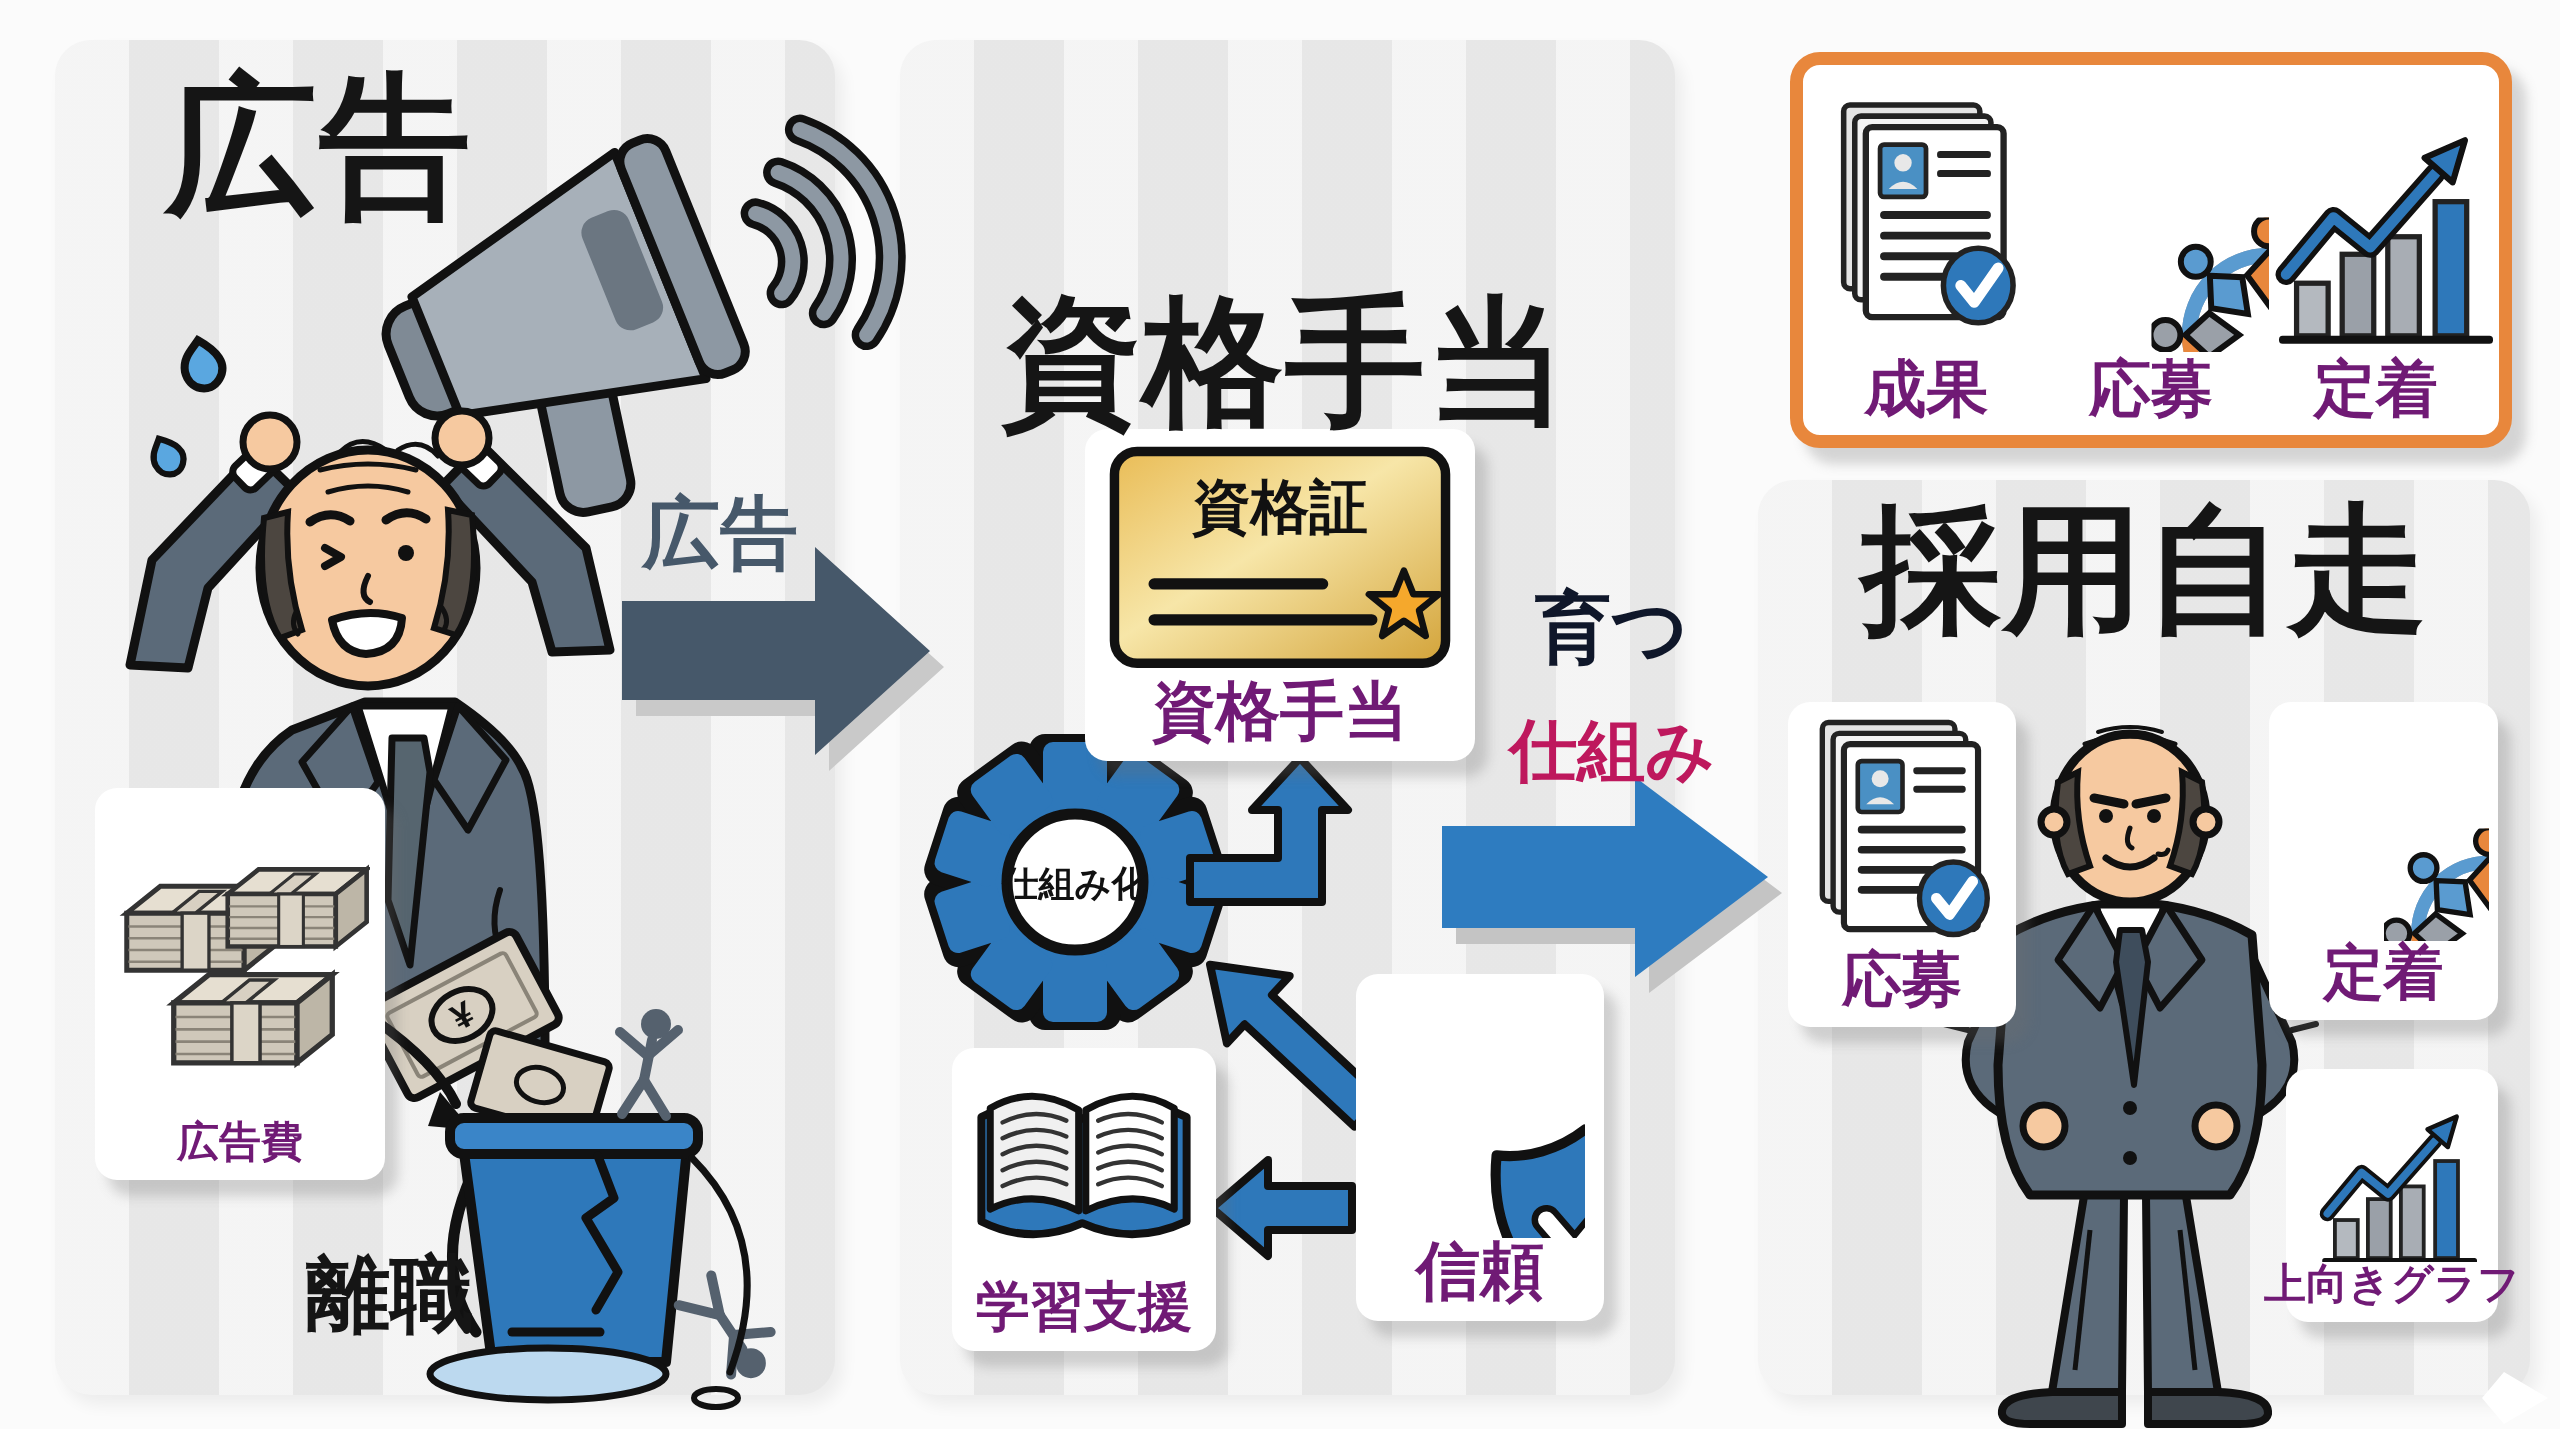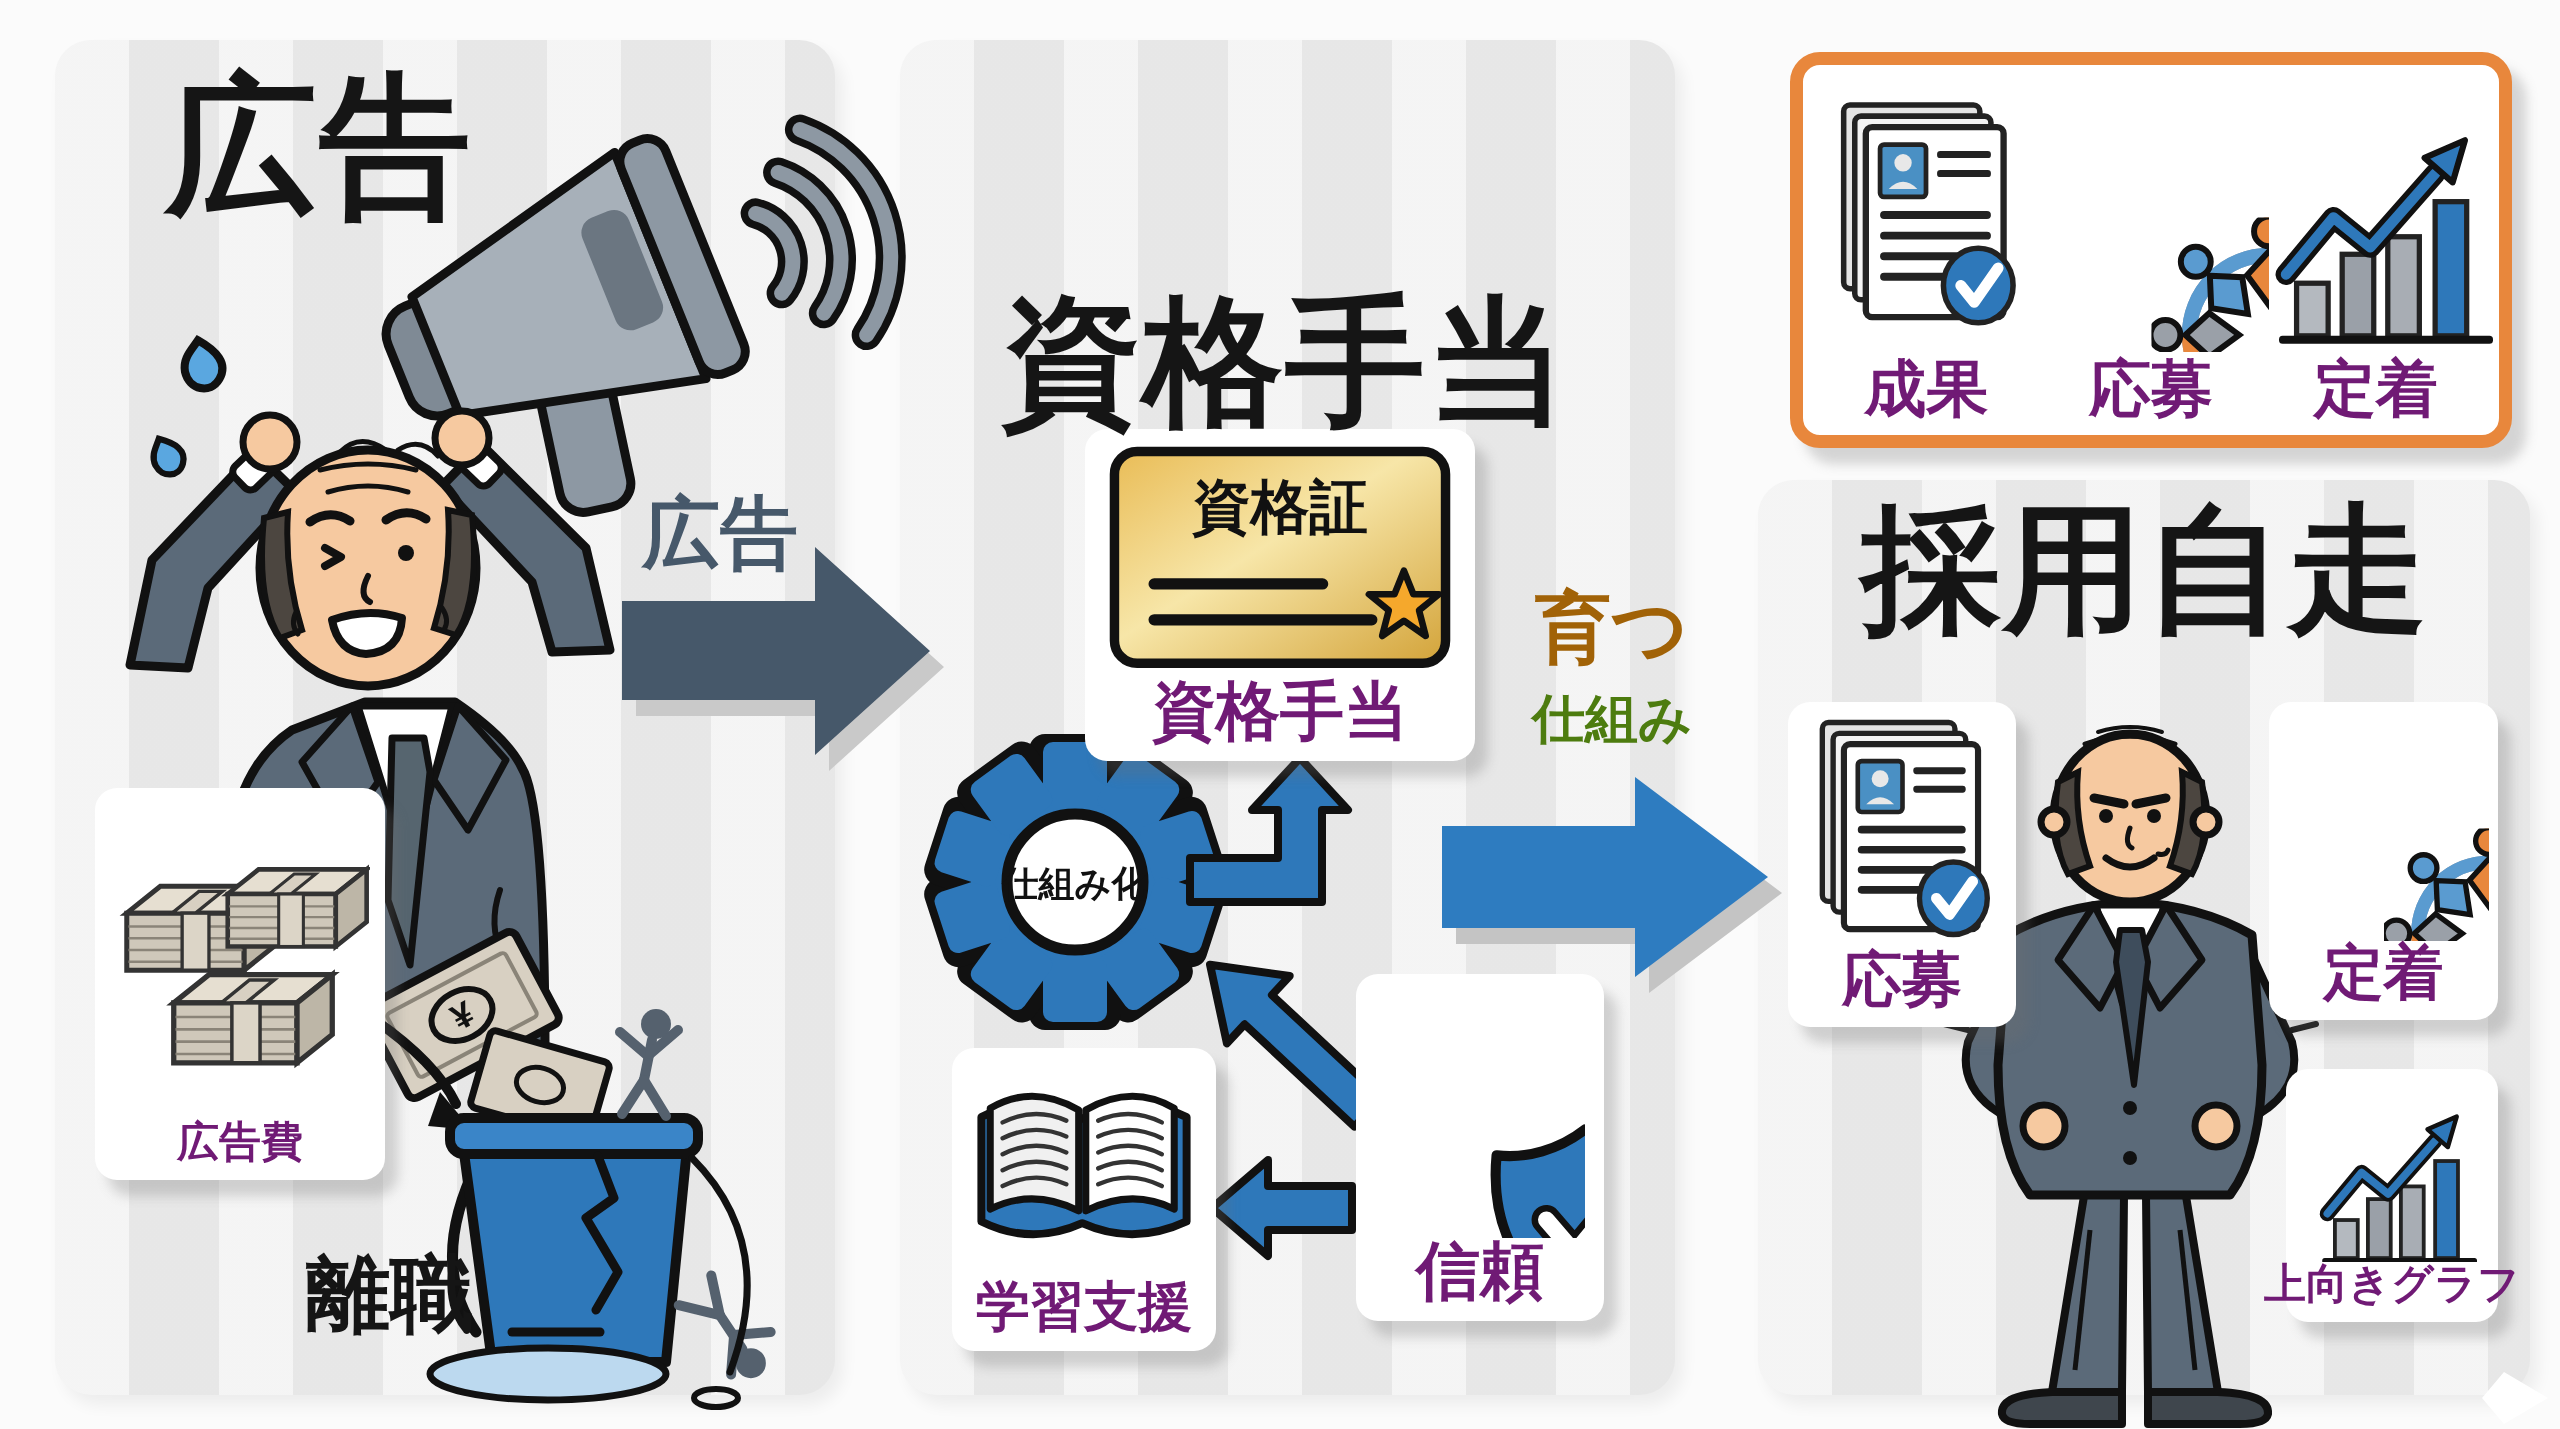--- a/index.html
+++ b/index.html
@@ -23,22 +23,22 @@
   #scene{position:absolute;left:0;top:0;width:2560px;height:1429px;pointer-events:none;}
   .title{
     position:absolute;font-weight:900;line-height:1;letter-spacing:2px;color:#151515;
     text-align:center;white-space:nowrap;
   }
   #title-ad   {left:165px; top:70px;  font-size:152px;text-align:left;}
   #title-mid  {left:985px; top:292px; width:600px;font-size:140px;}
   #title-right{left:1860px;top:500px; width:570px;font-size:140px;}
   .flow-label{position:absolute;font-weight:900;text-align:center;white-space:nowrap;line-height:1;}
   #flow1-label{left:620px;top:494px;width:200px;font-size:78px;color:#46586a;}
-  #flow2-line1{left:1492px;top:590px;width:240px;font-size:76px;color:#a16207;}
-  #flow2-line2{left:1462px;top:692px;width:300px;font-size:53px;color:#4d7c0f;}
+  #flow2-line1{left:1492px;top:590px;width:240px;font-size:76px;color:#0f172a;}
+  #flow2-line2{left:1462px;top:716px;width:300px;font-size:68px;color:#be185d;}
   #label-turnover{position:absolute;left:294px;top:1252px;width:180px;font-size:84px;font-weight:900;text-align:right;line-height:1;}
   .card{
     position:absolute;background:#fff;border-radius:22px;
     box-shadow:13px 16px 12px rgba(110,110,110,0.28);
     display:flex;flex-direction:column;align-items:center;justify-content:flex-end;
     padding:14px 8px 16px 8px;
   }
   .card .icon{flex:1 1 auto;min-height:0;}
   .card-label{font-weight:900;text-align:center;line-height:1.05;color:#701a75;}
   #card-adcost  {left:95px;  top:788px; width:290px;height:392px;}

